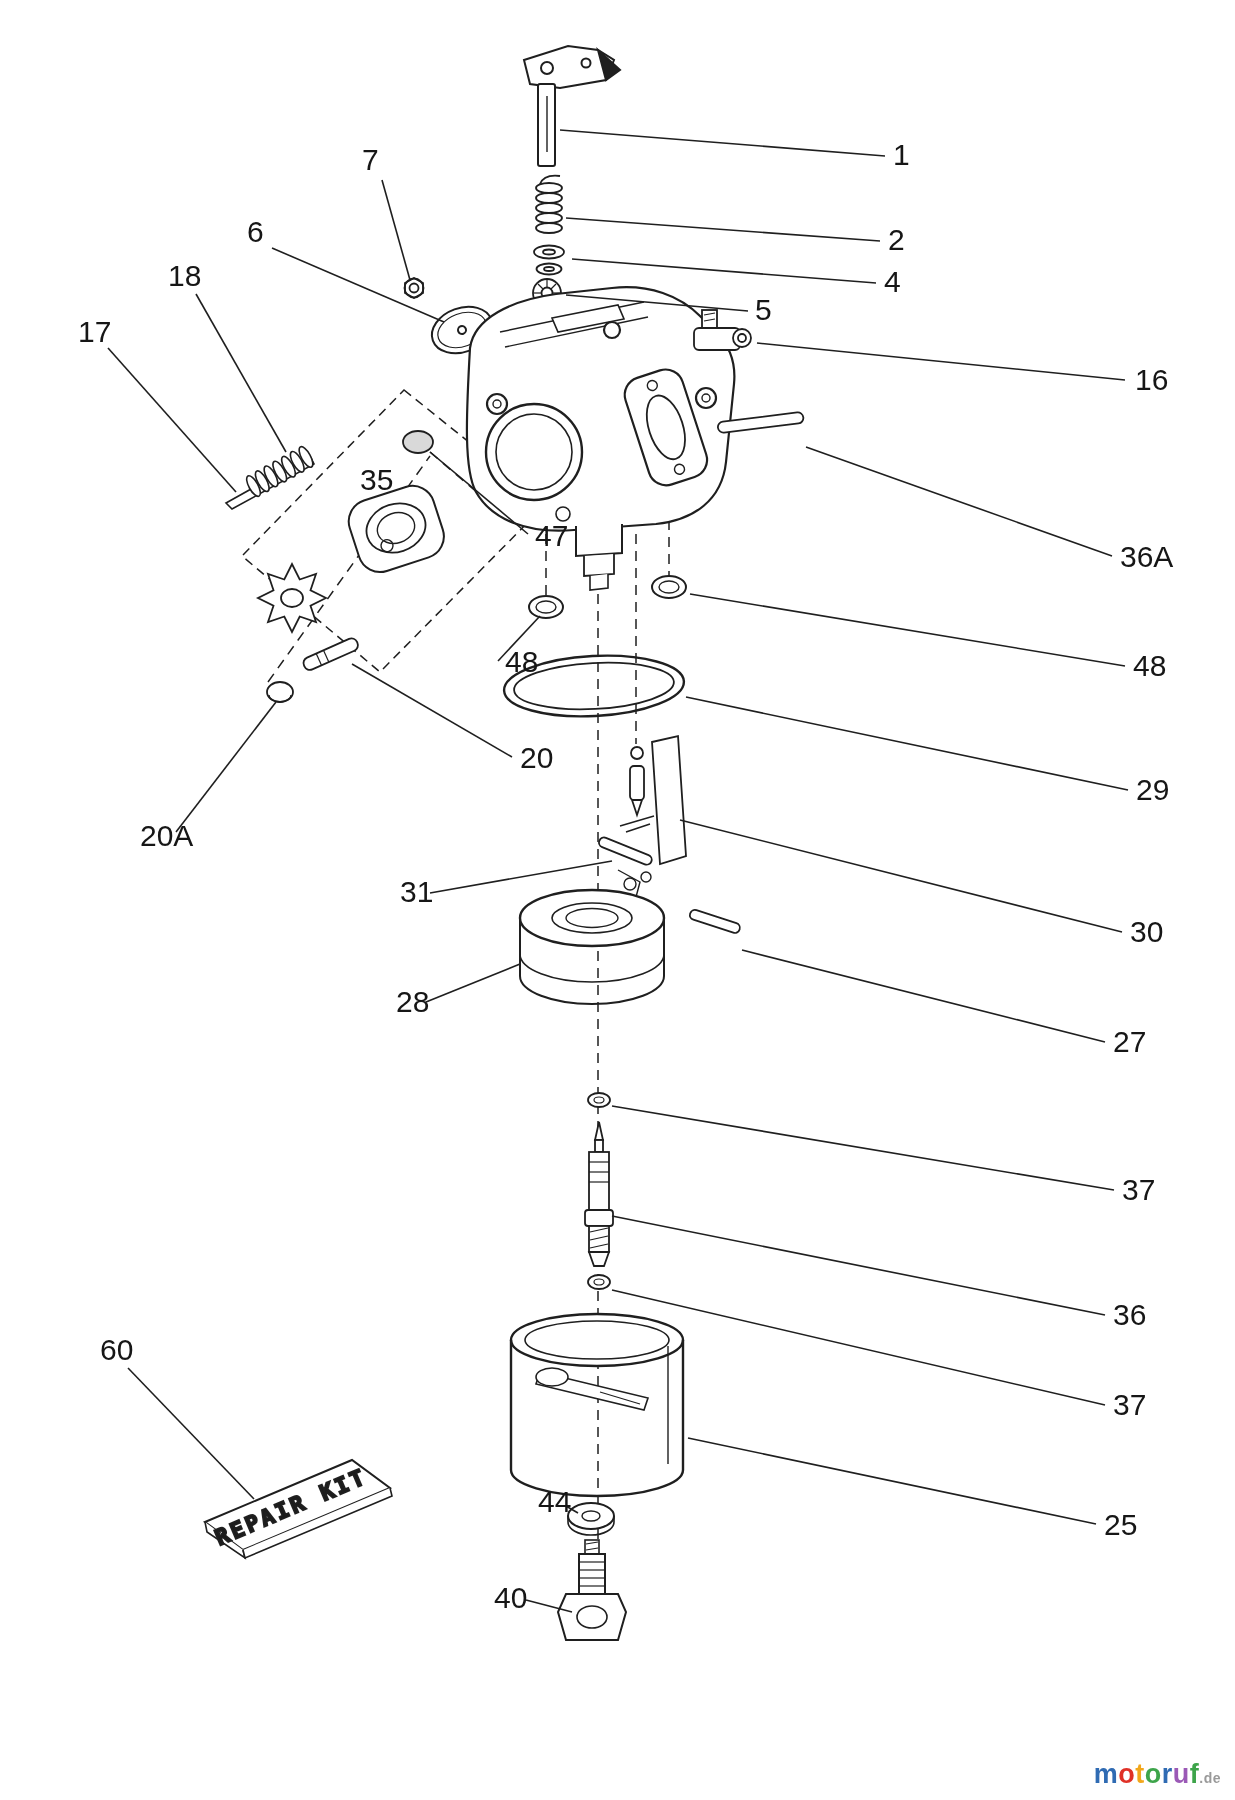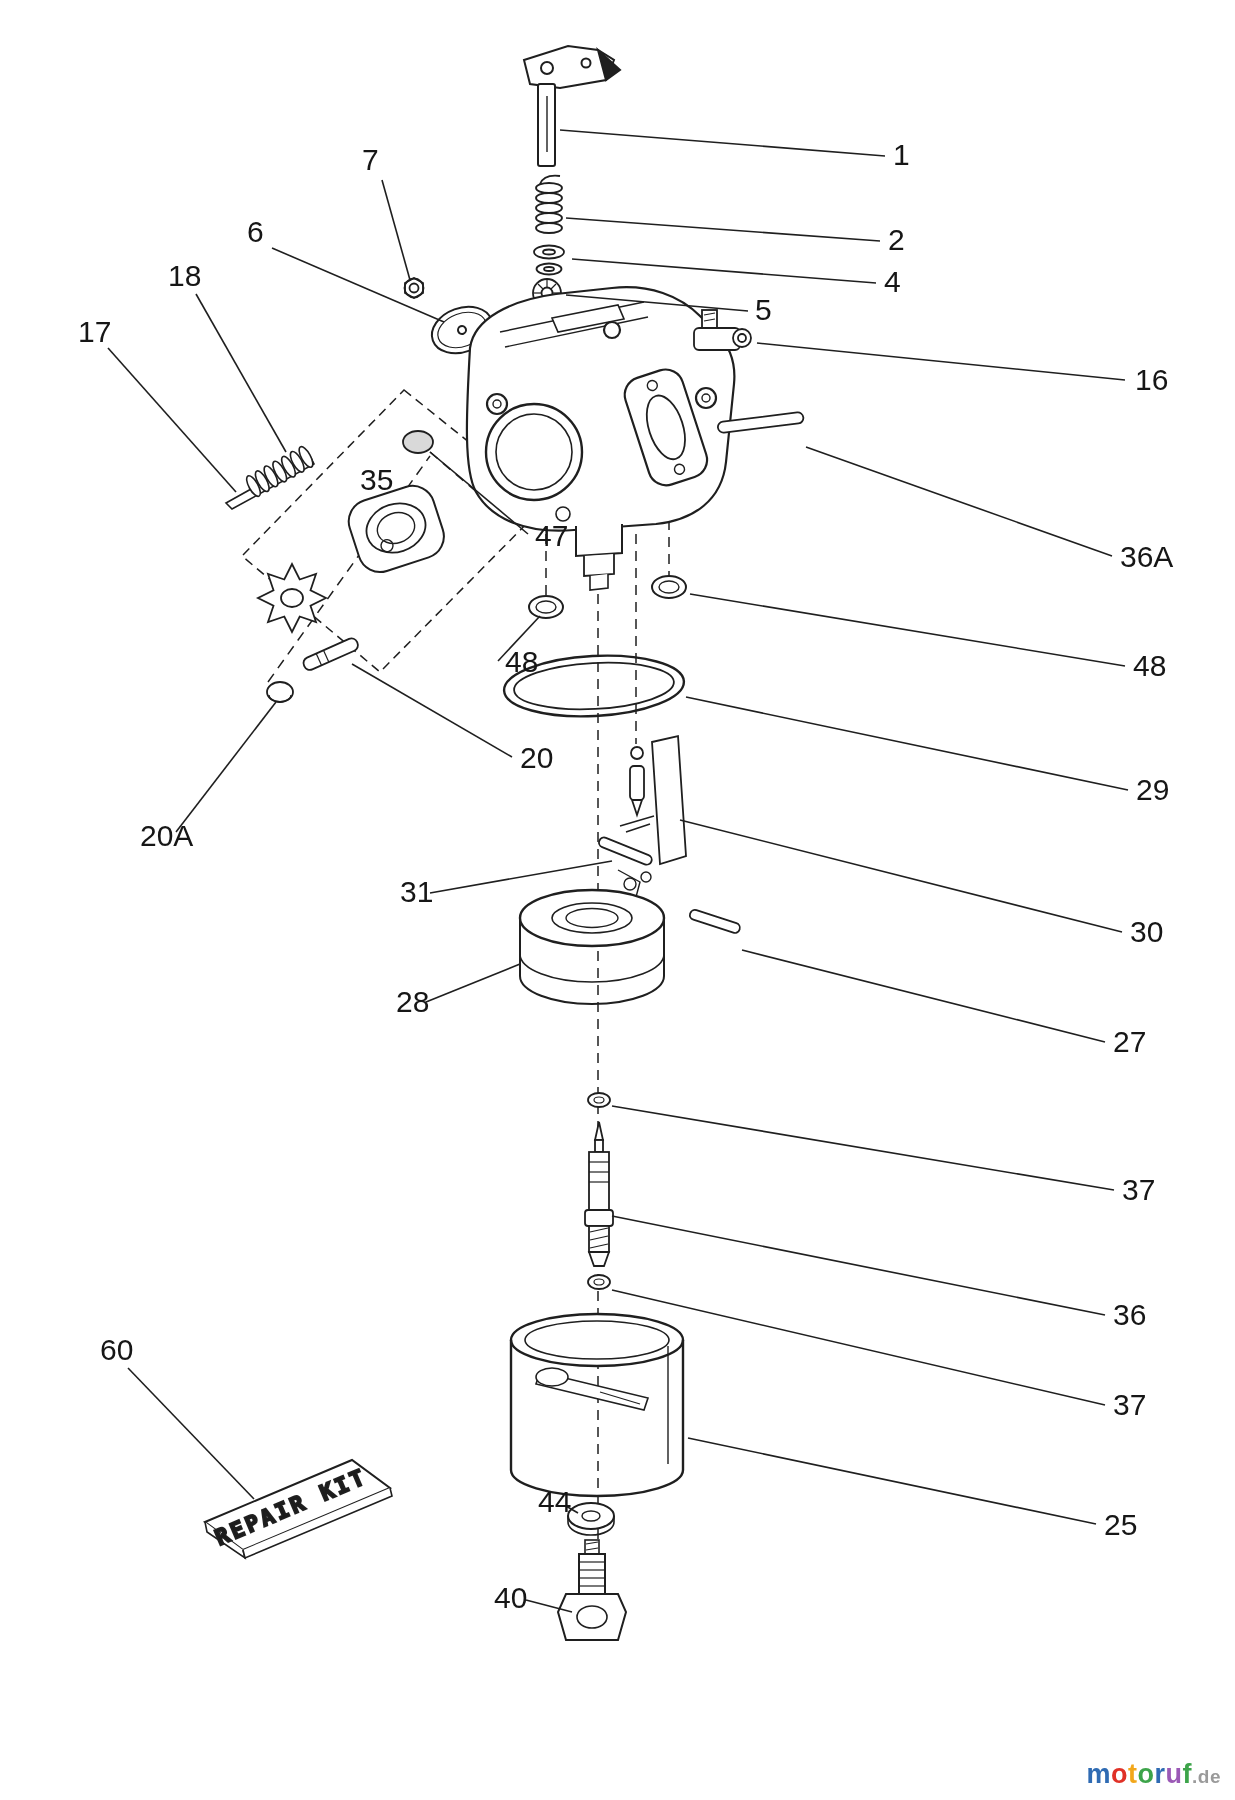--- a/index.html
+++ b/index.html
@@ -12,21 +12,21 @@
   .kit-text{
     font-family:"DejaVu Sans Mono",monospace;font-size:22px;font-weight:bold;
     letter-spacing:3px;fill:#1c1c1c;
   }
   .part{stroke:#1f1f1f;fill:none;}
   .watermark{
     position:absolute;right:14px;bottom:10px;
     font-family:"Liberation Sans",sans-serif;font-weight:bold;font-size:27px;
     letter-spacing:.5px;white-space:nowrap;
   }
-  .watermark .de{font-size:19px;}
+  .watermark .de{font-size:14px;}
 </style>
 </head>
 <body>
 
 <div class="canvas">
 <svg width="1235" height="1800" viewBox="0 0 1235 1800">
 
   <g stroke="#1f1f1f" stroke-width="1.5" stroke-dasharray="10 7" fill="none">
     <line x1="598" y1="594" x2="598" y2="1636"></line>
     <line x1="546" y1="534" x2="546" y2="598"></line>

